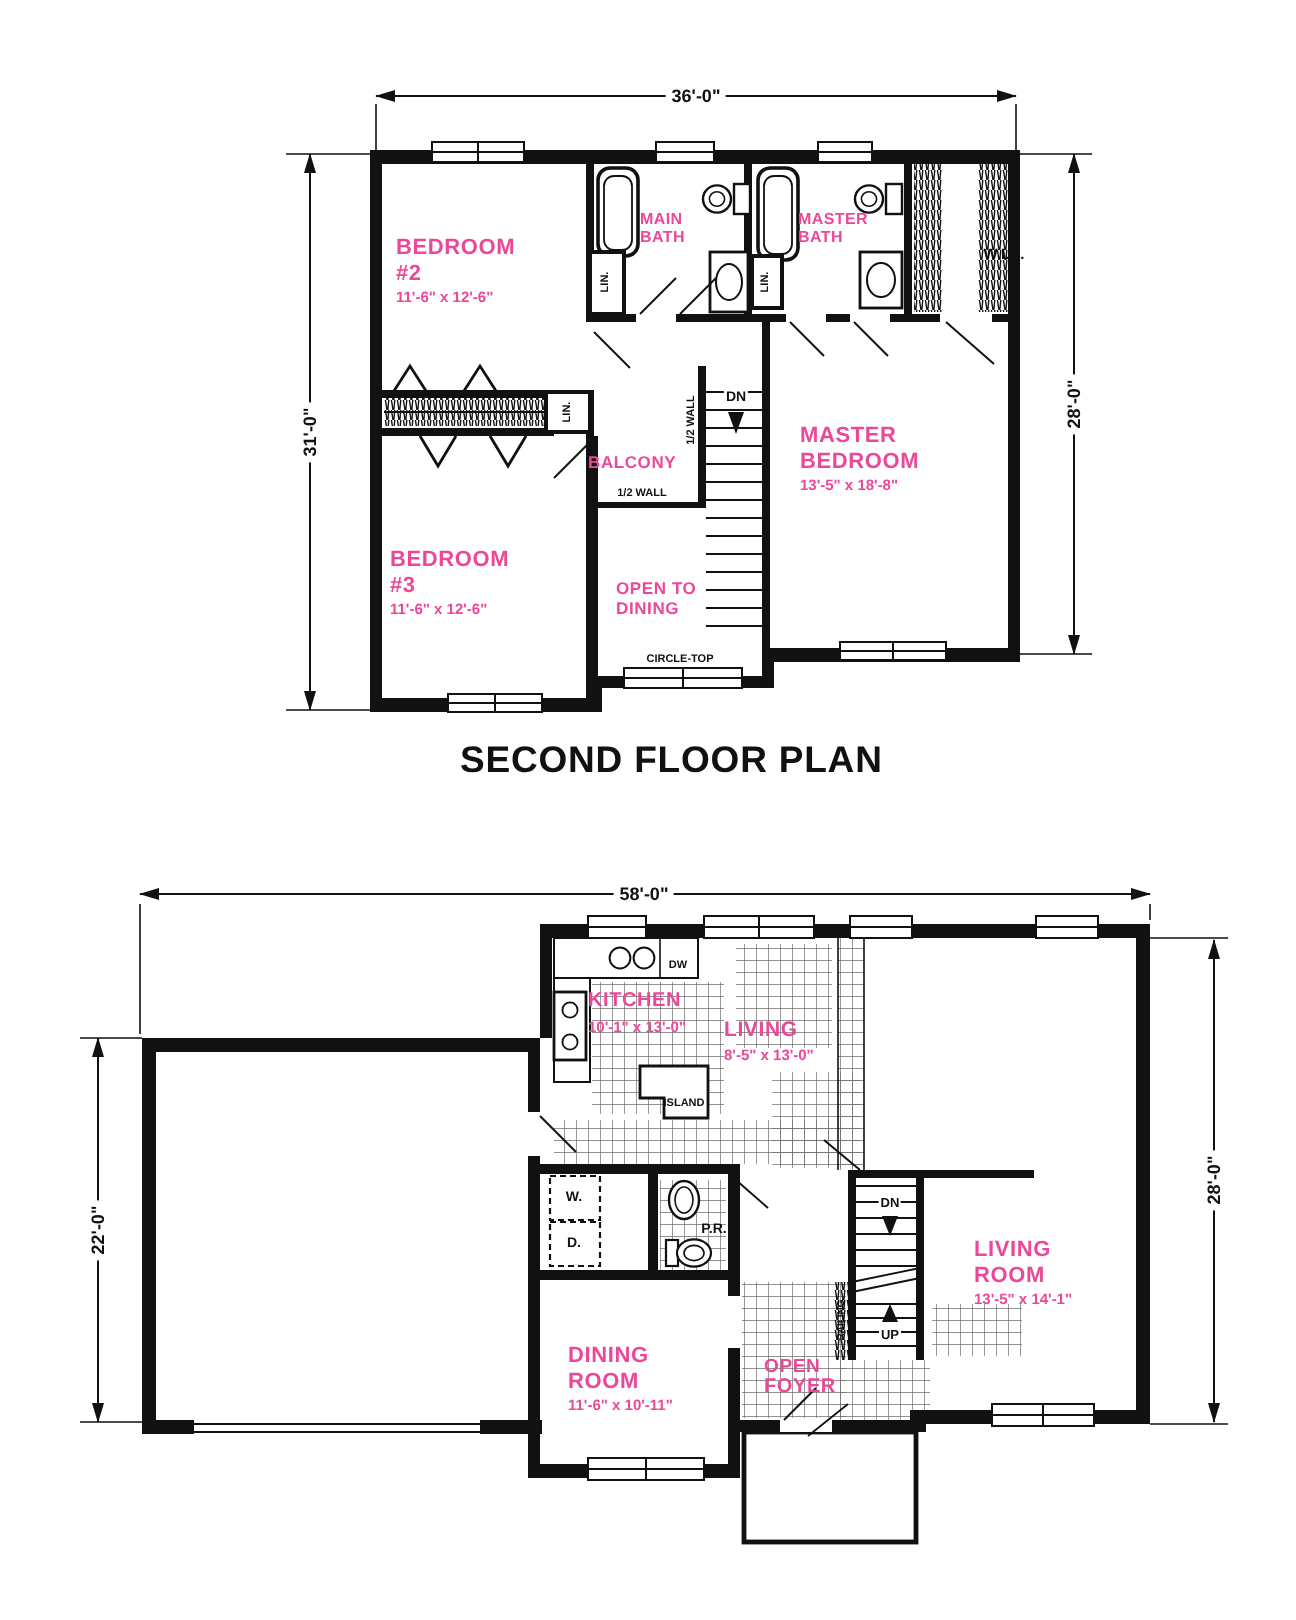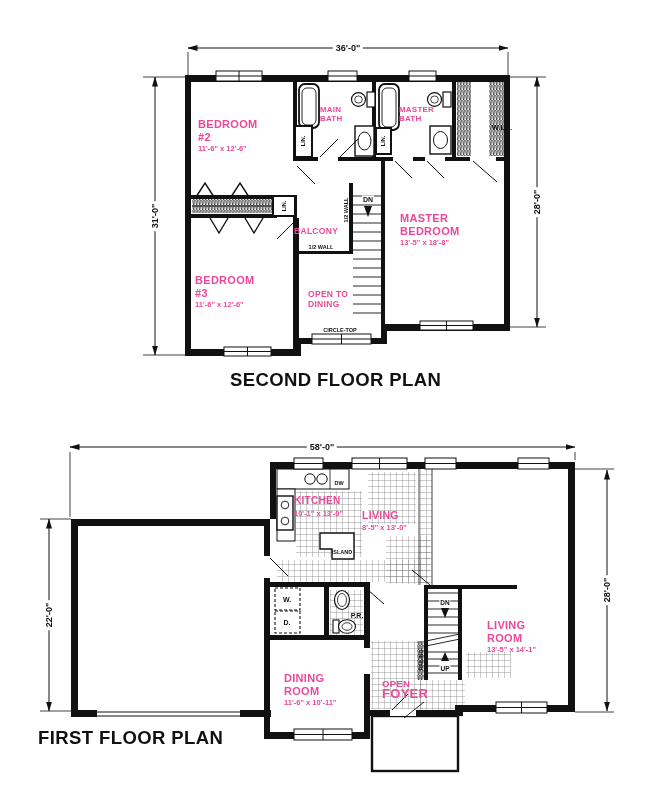--- a/index.html
+++ b/index.html
@@ -344,25 +344,24 @@
   <span class="l1">ROOM</span>
   <span class="l2">13'-5" x 14'-1"</span>
 </div>
 <div class="lbl" style="left:284px;top:672px;width:70px">
   <span class="l1">DINING</span>
   <span class="l1">ROOM</span>
   <span class="l2">11'-6" x 10'-11"</span>
 </div>
 <div class="lbl mid" style="left:382px;top:679px;width:52px">
   <span class="l1" style="font-size:9.5px">OPEN</span>
-  <span class="l1" style="font-size:13px">FOYER</span>
+  <span class="l1" style="font-size:10px">FOYER</span>
 </div>
 <div class="sm" style="left:357px;top:615px;font-size:7px"><span>P.R.</span></div>
 <div class="sm" style="left:287px;top:599px;font-size:7px"><span>W.</span></div>
 <div class="sm" style="left:287px;top:622px;font-size:7px"><span>D.</span></div>
 <div class="sm tiny" style="left:339px;top:483px"><span>DW</span></div>
 <div class="sm tiny" style="left:342px;top:552px"><span>ISLAND</span></div>
 <div class="sm bg" style="left:445px;top:602px;font-size:6.5px"><span>DN</span></div>
 <div class="sm bg" style="left:445px;top:668px;font-size:6.5px"><span>UP</span></div>
 <div class="sm vert" style="left:421px;top:660px;font-size:5px"><span>RAILING</span></div>
-<div class="title" style="left:38px;top:727px;width:208px"><span>FIRST FLOOR PLAN</span></div>
 
 </div>
 
 </body></html>

